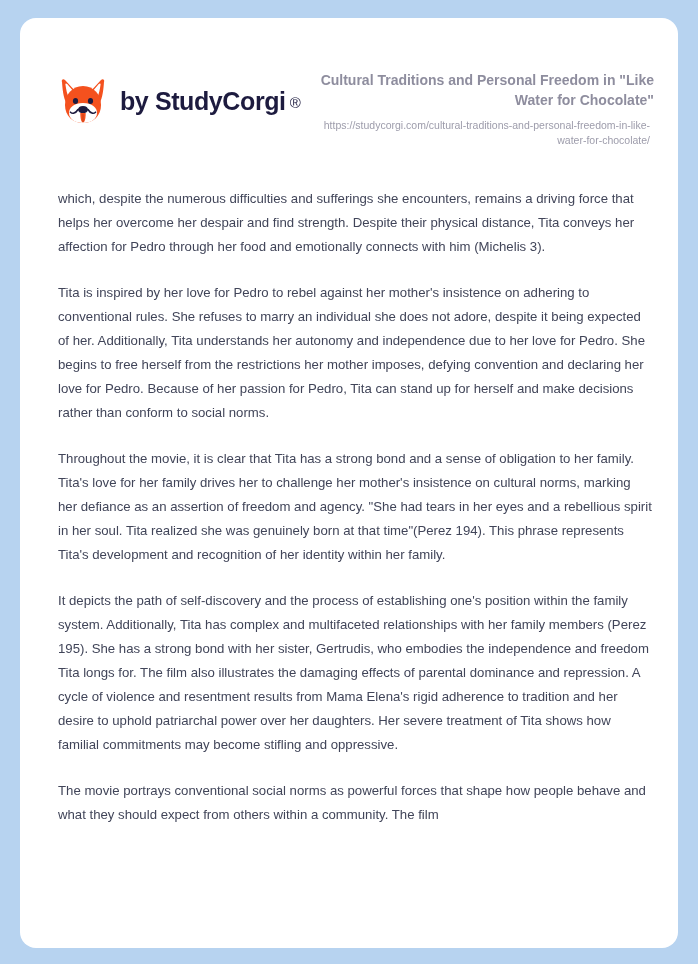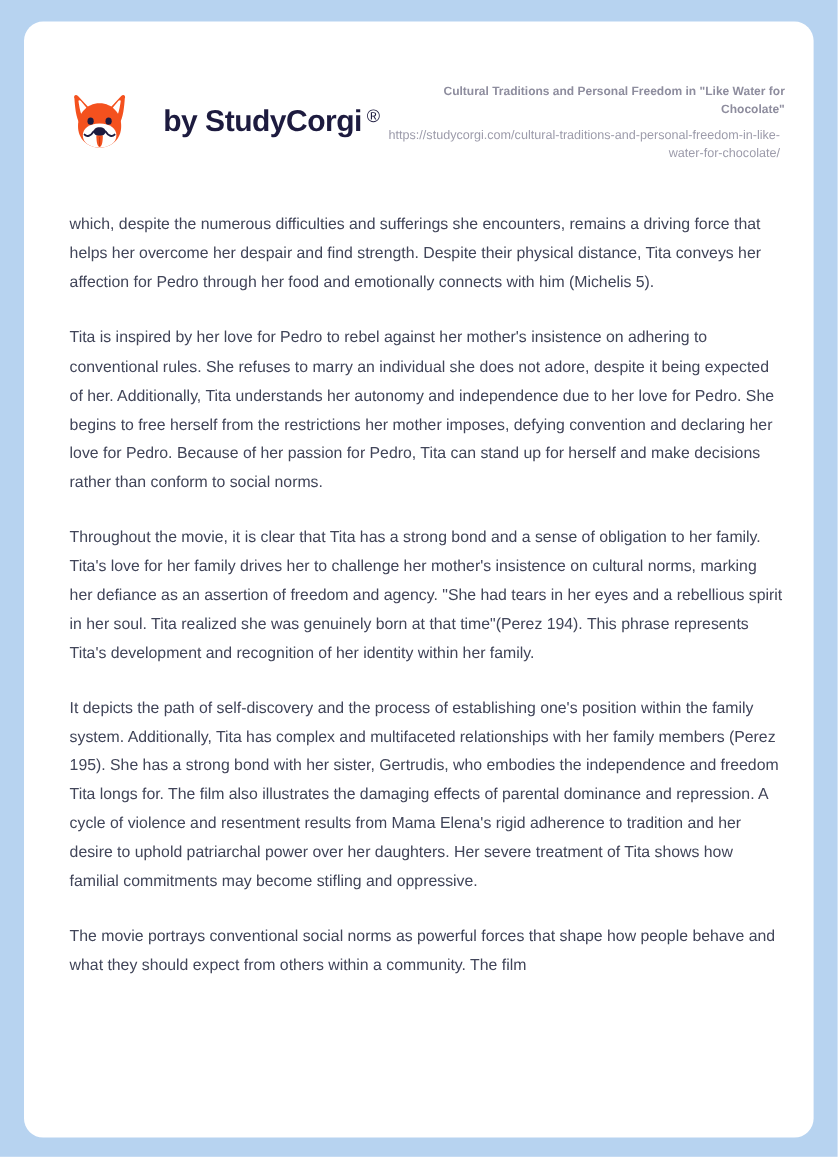--- a/index.html
+++ b/index.html
@@ -45,22 +45,22 @@
 
   .brand-logo {
     width: 50px;
     height: 50px;
     flex: 0 0 auto;
     display: block;
   }
 
   .brand-wordmark {
     display: flex;
-    align-items: center;
-    margin-left: 28px;
+    align-items: flex-end;
+    margin-left: 12px;
   }
 
   .brand-name {
     font-size: 25px;
     font-weight: bold;
     color: #1d1b3f;
     letter-spacing: -0.4px;
     line-height: 1;
     white-space: nowrap;
   }
@@ -74,21 +74,21 @@
     top: -4px;
   }
 
   .doc-meta {
     text-align: right;
     flex: 0 1 350px;
     padding-top: 2px;
   }
 
   .doc-title {
-    font-size: 10px;
+    font-size: 14px;
     font-weight: bold;
     color: #8e8d9e;
     line-height: 1.45;
     margin: 0 0 7px 0;
   }
 
   .doc-url {
     font-size: 10.5px;
     color: #9d9cab;
     line-height: 1.45;
@@ -153,20 +153,20 @@
     </div>
 
     <div class="doc-meta">
       <p class="doc-title">Cultural Traditions and Personal Freedom in "Like Water for Chocolate"</p>
       <p class="doc-url">https://studycorgi.com/cultural-traditions-and-personal-freedom-in-like-water-for-chocolate/</p>
     </div>
 
   </div>
 
   <div class="doc-body">
-    <p class="doc-paragraph">which, despite the numerous difficulties and sufferings she encounters, remains a driving force that helps her overcome her despair and find strength. Despite their physical distance, Tita conveys her affection for Pedro through her food and emotionally connects with him (Michelis 5).</p>
+    <p class="doc-paragraph">which, despite the numerous difficulties and sufferings she encounters, remains a driving force that helps her overcome her despair and find strength. Despite their physical distance, Tita conveys her affection for Pedro through her food and emotionally connects with him (Michelis 3).</p>
     <p class="doc-paragraph">Tita is inspired by her love for Pedro to rebel against her mother's insistence on adhering to conventional rules. She refuses to marry an individual she does not adore, despite it being expected of her. Additionally, Tita understands her autonomy and independence due to her love for Pedro. She begins to free herself from the restrictions her mother imposes, defying convention and declaring her love for Pedro. Because of her passion for Pedro, Tita can stand up for herself and make decisions rather than conform to social norms.</p>
     <p class="doc-paragraph">Throughout the movie, it is clear that Tita has a strong bond and a sense of obligation to her family. Tita's love for her family drives her to challenge her mother's insistence on cultural norms, marking her defiance as an assertion of freedom and agency. "She had tears in her eyes and a rebellious spirit in her soul. Tita realized she was genuinely born at that time"(Perez 194). This phrase represents Tita's development and recognition of her identity within her family.</p>
     <p class="doc-paragraph">It depicts the path of self-discovery and the process of establishing one's position within the family system. Additionally, Tita has complex and multifaceted relationships with her family members (Perez 195). She has a strong bond with her sister, Gertrudis, who embodies the independence and freedom Tita longs for. The film also illustrates the damaging effects of parental dominance and repression. A cycle of violence and resentment results from Mama Elena's rigid adherence to tradition and her desire to uphold patriarchal power over her daughters. Her severe treatment of Tita shows how familial commitments may become stifling and oppressive.</p>
     <p class="doc-paragraph">The movie portrays conventional social norms as powerful forces that shape how people behave and what they should expect from others within a community. The film</p>
   </div>
 
 </div>
 
 </body></html>

